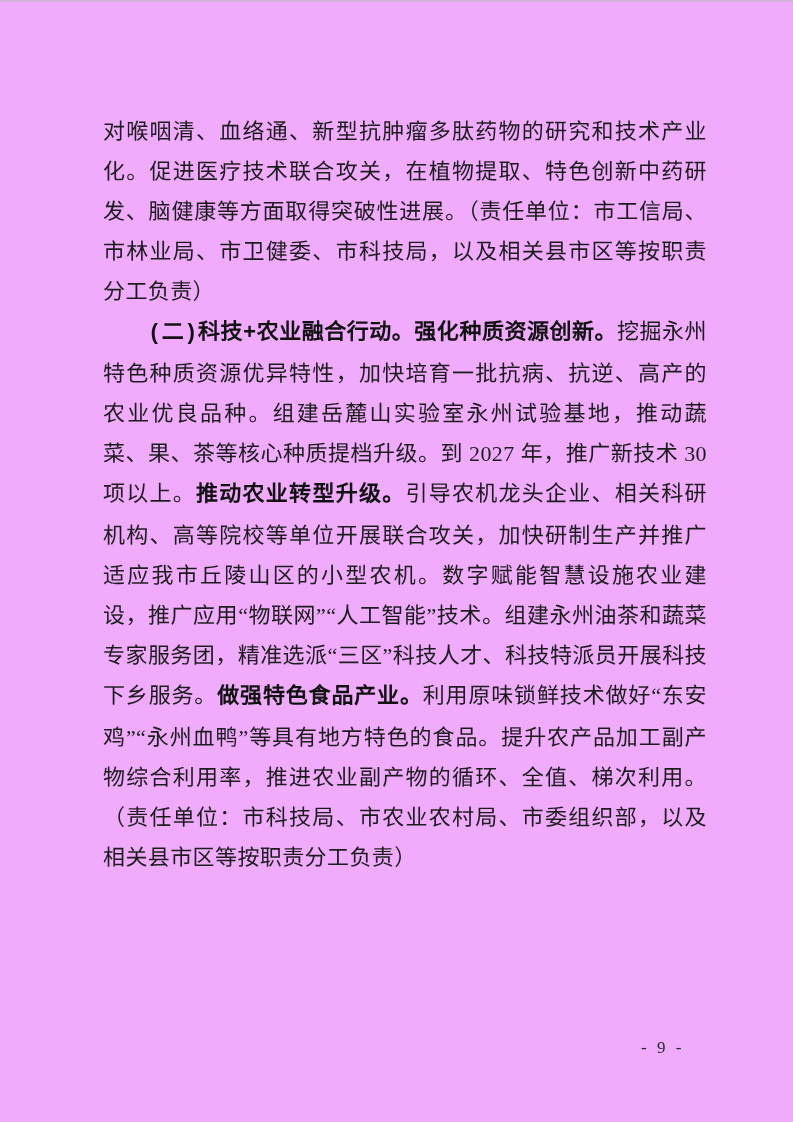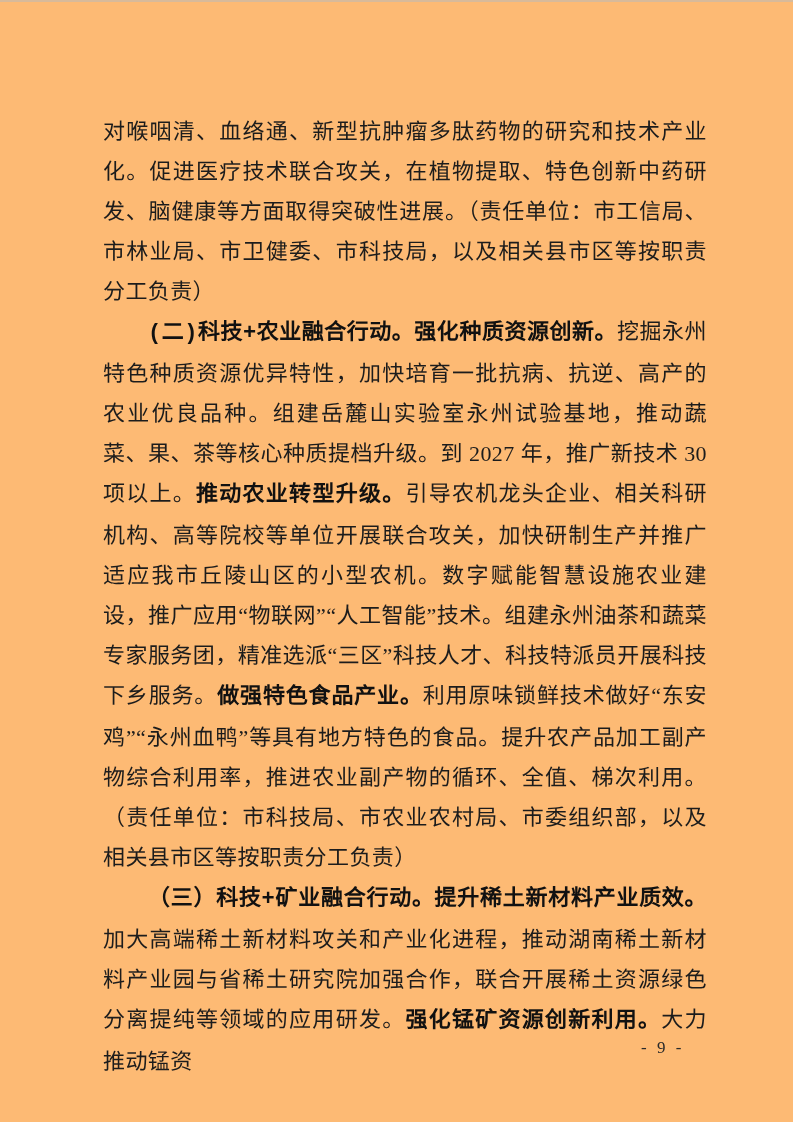--- a/index.html
+++ b/index.html
@@ -4,21 +4,21 @@
 <style>
   html, body {
     margin: 0;
     padding: 0;
     background: #ffffff;
   }
   .page {
     position: relative;
     width: 793px;
     height: 1122px;
-    background: #fdba74;
+    background: #f0abfc;
     overflow: hidden;
     font-family: "Liberation Serif", "DejaVu Serif", serif;
   }
   .scan-edge {
     position: absolute;
     top: 0;
     left: 0;
     right: 0;
     height: 2px;
     background: #b9b9b9;
@@ -65,19 +65,18 @@
 <div class="page">
 
   <div class="scan-edge"></div>
 
   <div class="content">
 
     <p class="para"><span>对喉咽清、血络通、新型抗肿瘤多肽药物的研究和技术产业化。促进医疗技术联合攻关，在植物提取、特色创新中药研发、脑健康等方面取得突破性进展。（责任单位：市工信局、市林业局、市卫健委、市科技局，以及相关县市区等按职责分工负责）</span></p>
 
     <p class="para indent"><b>(二)科技+农业融合行动。强化种质资源创新。</b><span>挖掘永州特色种质资源优异特性，加快培育一批抗病、抗逆、高产的农业优良品种。组建岳麓山实验室永州试验基地，推动蔬菜、果、茶等核心种质提档升级。到 2027 年，推广新技术 30 项以上。</span><b>推动农业转型升级。</b><span>引导农机龙头企业、相关科研机构、高等院校等单位开展联合攻关，加快研制生产并推广适应我市丘陵山区的小型农机。数字赋能智慧设施农业建设，推广应用“物联网”“人工智能”技术。组建永州油茶和蔬菜专家服务团，精准选派“三区”科技人才、科技特派员开展科技下乡服务。</span><b>做强特色食品产业。</b><span>利用原味锁鲜技术做好“东安鸡”“永州血鸭”等具有地方特色的食品。提升农产品加工副产物综合利用率，推进农业副产物的循环、全值、梯次利用。（责任单位：市科技局、市农业农村局、市委组织部，以及相关县市区等按职责分工负责）</span></p>
 
-    <p class="para indent"><b>（三）科技+矿业融合行动。提升稀土新材料产业质效。</b><span>加大高端稀土新材料攻关和产业化进程，推动湖南稀土新材料产业园与省稀土研究院加强合作，联合开展稀土资源绿色分离提纯等领域的应用研发。</span><b>强化锰矿资源创新利用。</b><span>大力推动锰资</span></p>
 
   </div>
 
   <div class="page-number">- 9 -</div>
 
 </div>
 
 </body></html>

